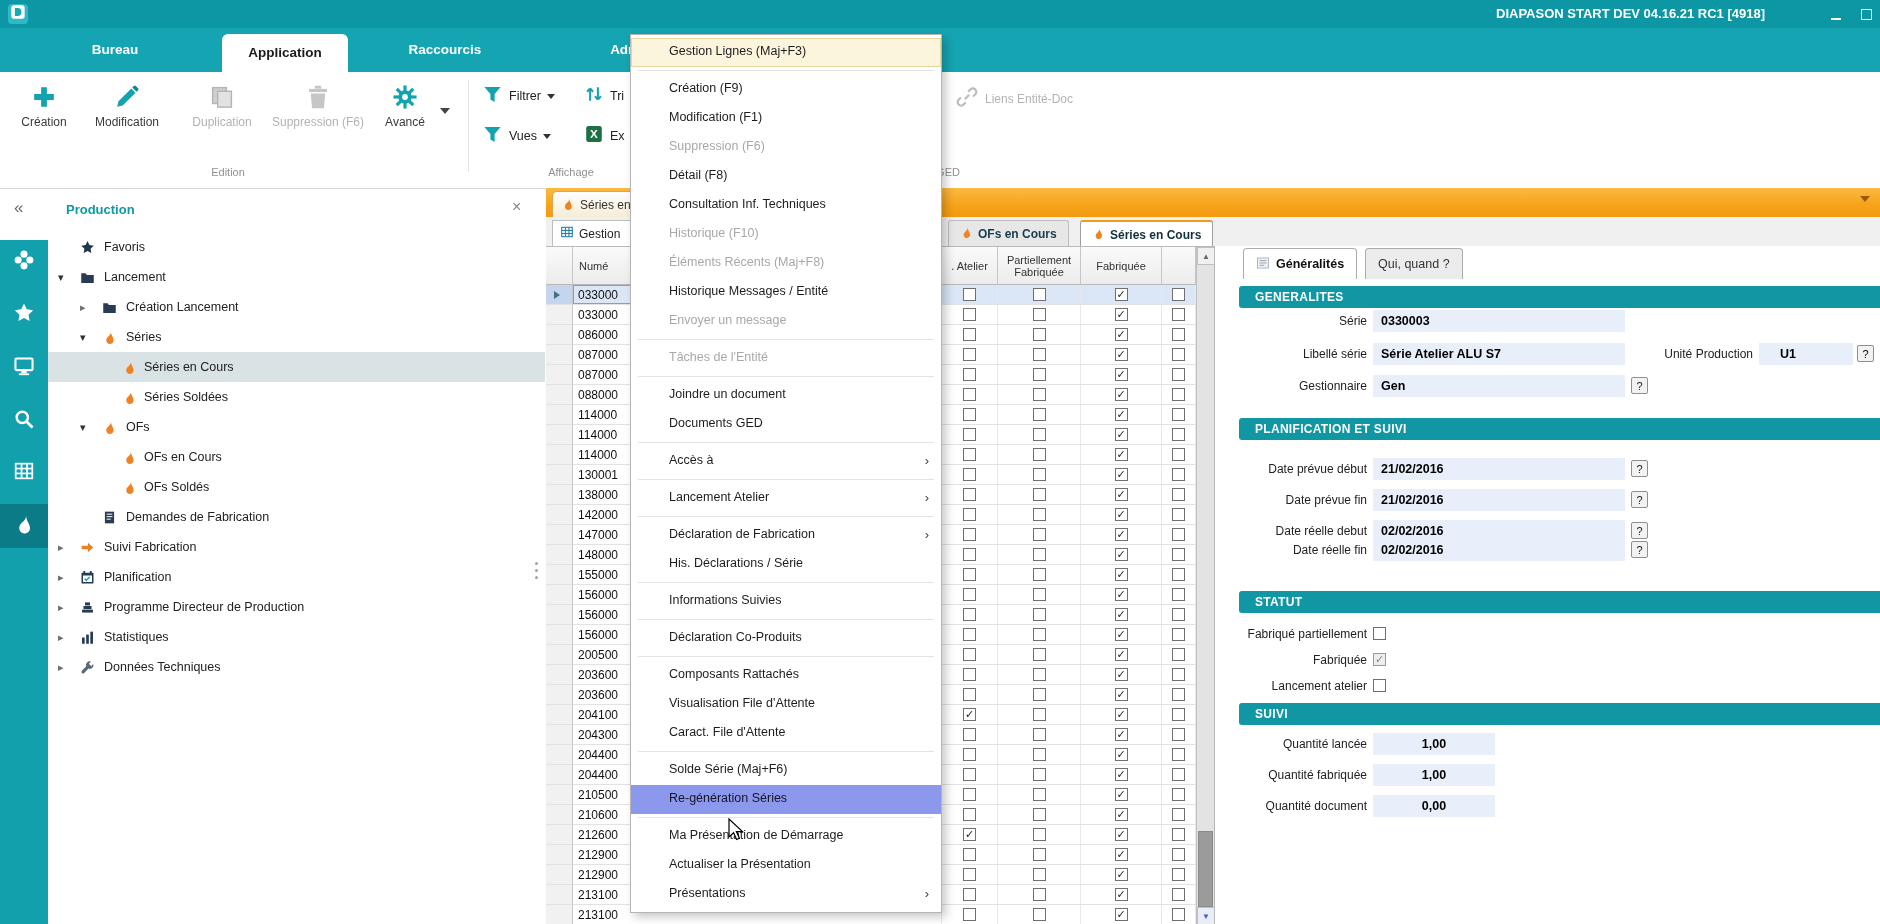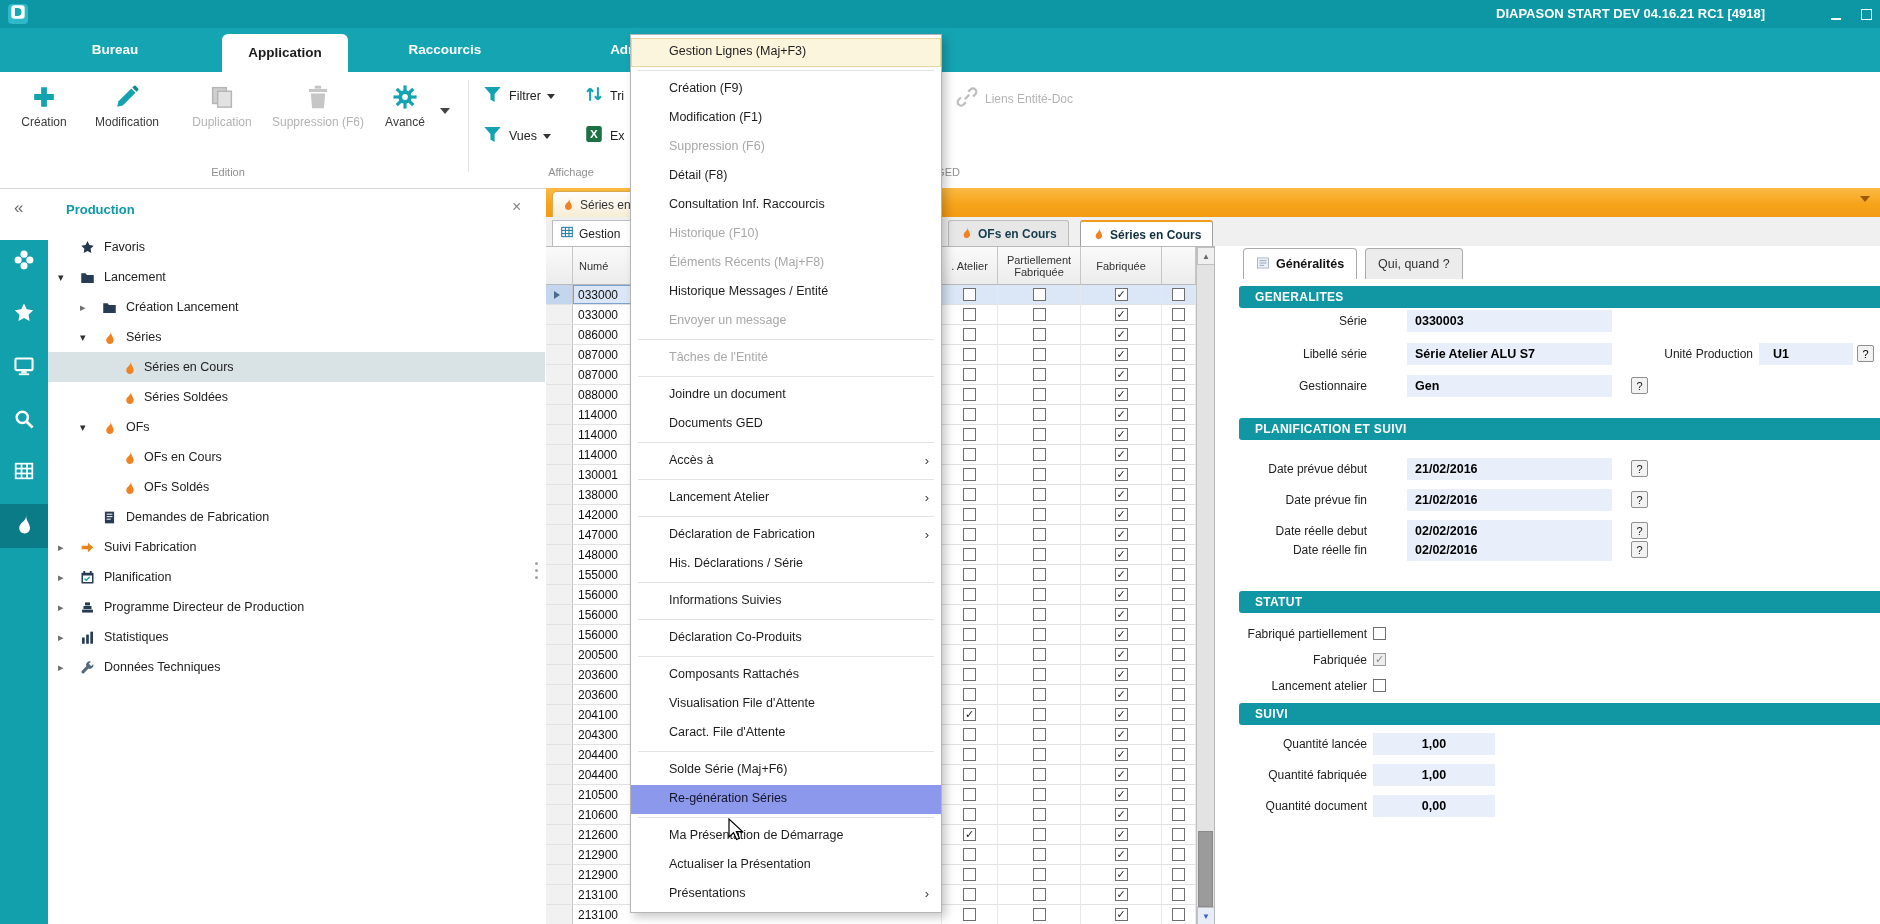--- a/index.html
+++ b/index.html
@@ -104,27 +104,27 @@
   .detail-tab{position:absolute;top:2px;height:30px;display:flex;align-items:center;gap:6px;padding:0 12px;
       font-size:12.5px;color:#333;background:#ececec;border:1px solid #ababab;border-bottom:none;
       border-radius:4px 4px 0 0;cursor:pointer;white-space:nowrap;}
   .detail-tab.active{background:#fff;font-weight:bold;color:#111;z-index:3;}
   .sec-bar{position:absolute;left:24px;width:642px;height:22px;background:#1196a4;color:#fff;font-weight:bold;
       font-size:12px;line-height:22px;padding-left:16px;border-radius:3px 0 0 3px;box-sizing:border-box;letter-spacing:.3px;}
   .f-row{position:absolute;left:0;width:666px;height:22px;}
   .f-label{position:absolute;left:2px;width:150px;text-align:right;font-size:12px;color:#222;line-height:22px;white-space:nowrap;}
   .f-value{position:absolute;left:158px;top:0;height:22px;background:#e9effa;font-size:12.5px;font-weight:bold;color:#000;
       line-height:22px;padding-left:8px;box-sizing:border-box;}
-  .f-value.wide{width:205px;margin-left:34px;}
+  .f-value.wide{width:252px;}
   .f-value.narrow{width:122px;text-align:center;padding-left:0;}
   .f-help{position:absolute;left:416px;top:2px;width:17px;height:17px;border:1px solid #8f8f8f;background:#f2f2f2;
       border-radius:2px;font-size:11px;color:#222;display:flex;align-items:center;justify-content:center;cursor:pointer;box-sizing:border-box;}
   .f-xlabel{position:absolute;left:428px;width:110px;text-align:right;font-size:12px;color:#222;line-height:22px;white-space:nowrap;}
   .f-xvalue{position:absolute;left:544px;width:94px;height:22px;background:#e9effa;font-size:12.5px;font-weight:bold;
-      line-height:22px;padding-left:14px;box-sizing:border-box;}
+      line-height:22px;padding-left:21px;box-sizing:border-box;}
   .f-xhelp{position:absolute;left:642px;top:2px;width:17px;height:17px;border:1px solid #8f8f8f;background:#f2f2f2;
       border-radius:2px;font-size:11px;display:flex;align-items:center;justify-content:center;box-sizing:border-box;}
   .f-check{position:absolute;left:158px;top:4px;}
 
   
   .menu{position:absolute;left:630px;top:34px;width:312px;background:#fff;border:1px solid #b5b5b5;
       box-shadow:4px 4px 9px rgba(0,0,0,.22);z-index:50;padding:3px 0;box-sizing:border-box;}
   .mi{position:relative;height:29px;line-height:27.5px;padding-left:38px;font-size:12.5px;color:#1d1d1d;
       white-space:nowrap;cursor:pointer;}
   .mi.disabled{color:#a8a8a8;cursor:default;}
@@ -1088,21 +1088,21 @@
       </div>
   </div>
 
   <div class="menu" id="ctx-menu">
       <div class="mi default">Gestion Lignes (Maj+F3)</div>
       <div class="msep"></div>
       <div class="mi">Création (F9)</div>
       <div class="mi">Modification (F1)</div>
       <div class="mi disabled">Suppression (F6)</div>
       <div class="mi">Détail (F8)</div>
-      <div class="mi">Consultation Inf. Raccourcis</div>
+      <div class="mi">Consultation Inf. Techniques</div>
       <div class="mi disabled">Historique (F10)</div>
       <div class="mi disabled">Éléments Récents (Maj+F8)</div>
       <div class="mi">Historique Messages / Entité</div>
       <div class="mi disabled">Envoyer un message</div>
       <div class="msep"></div>
       <div class="mi disabled">Tâches de l'Entité</div>
       <div class="msep"></div>
       <div class="mi">Joindre un document</div>
       <div class="mi">Documents GED</div>
       <div class="msep"></div>

